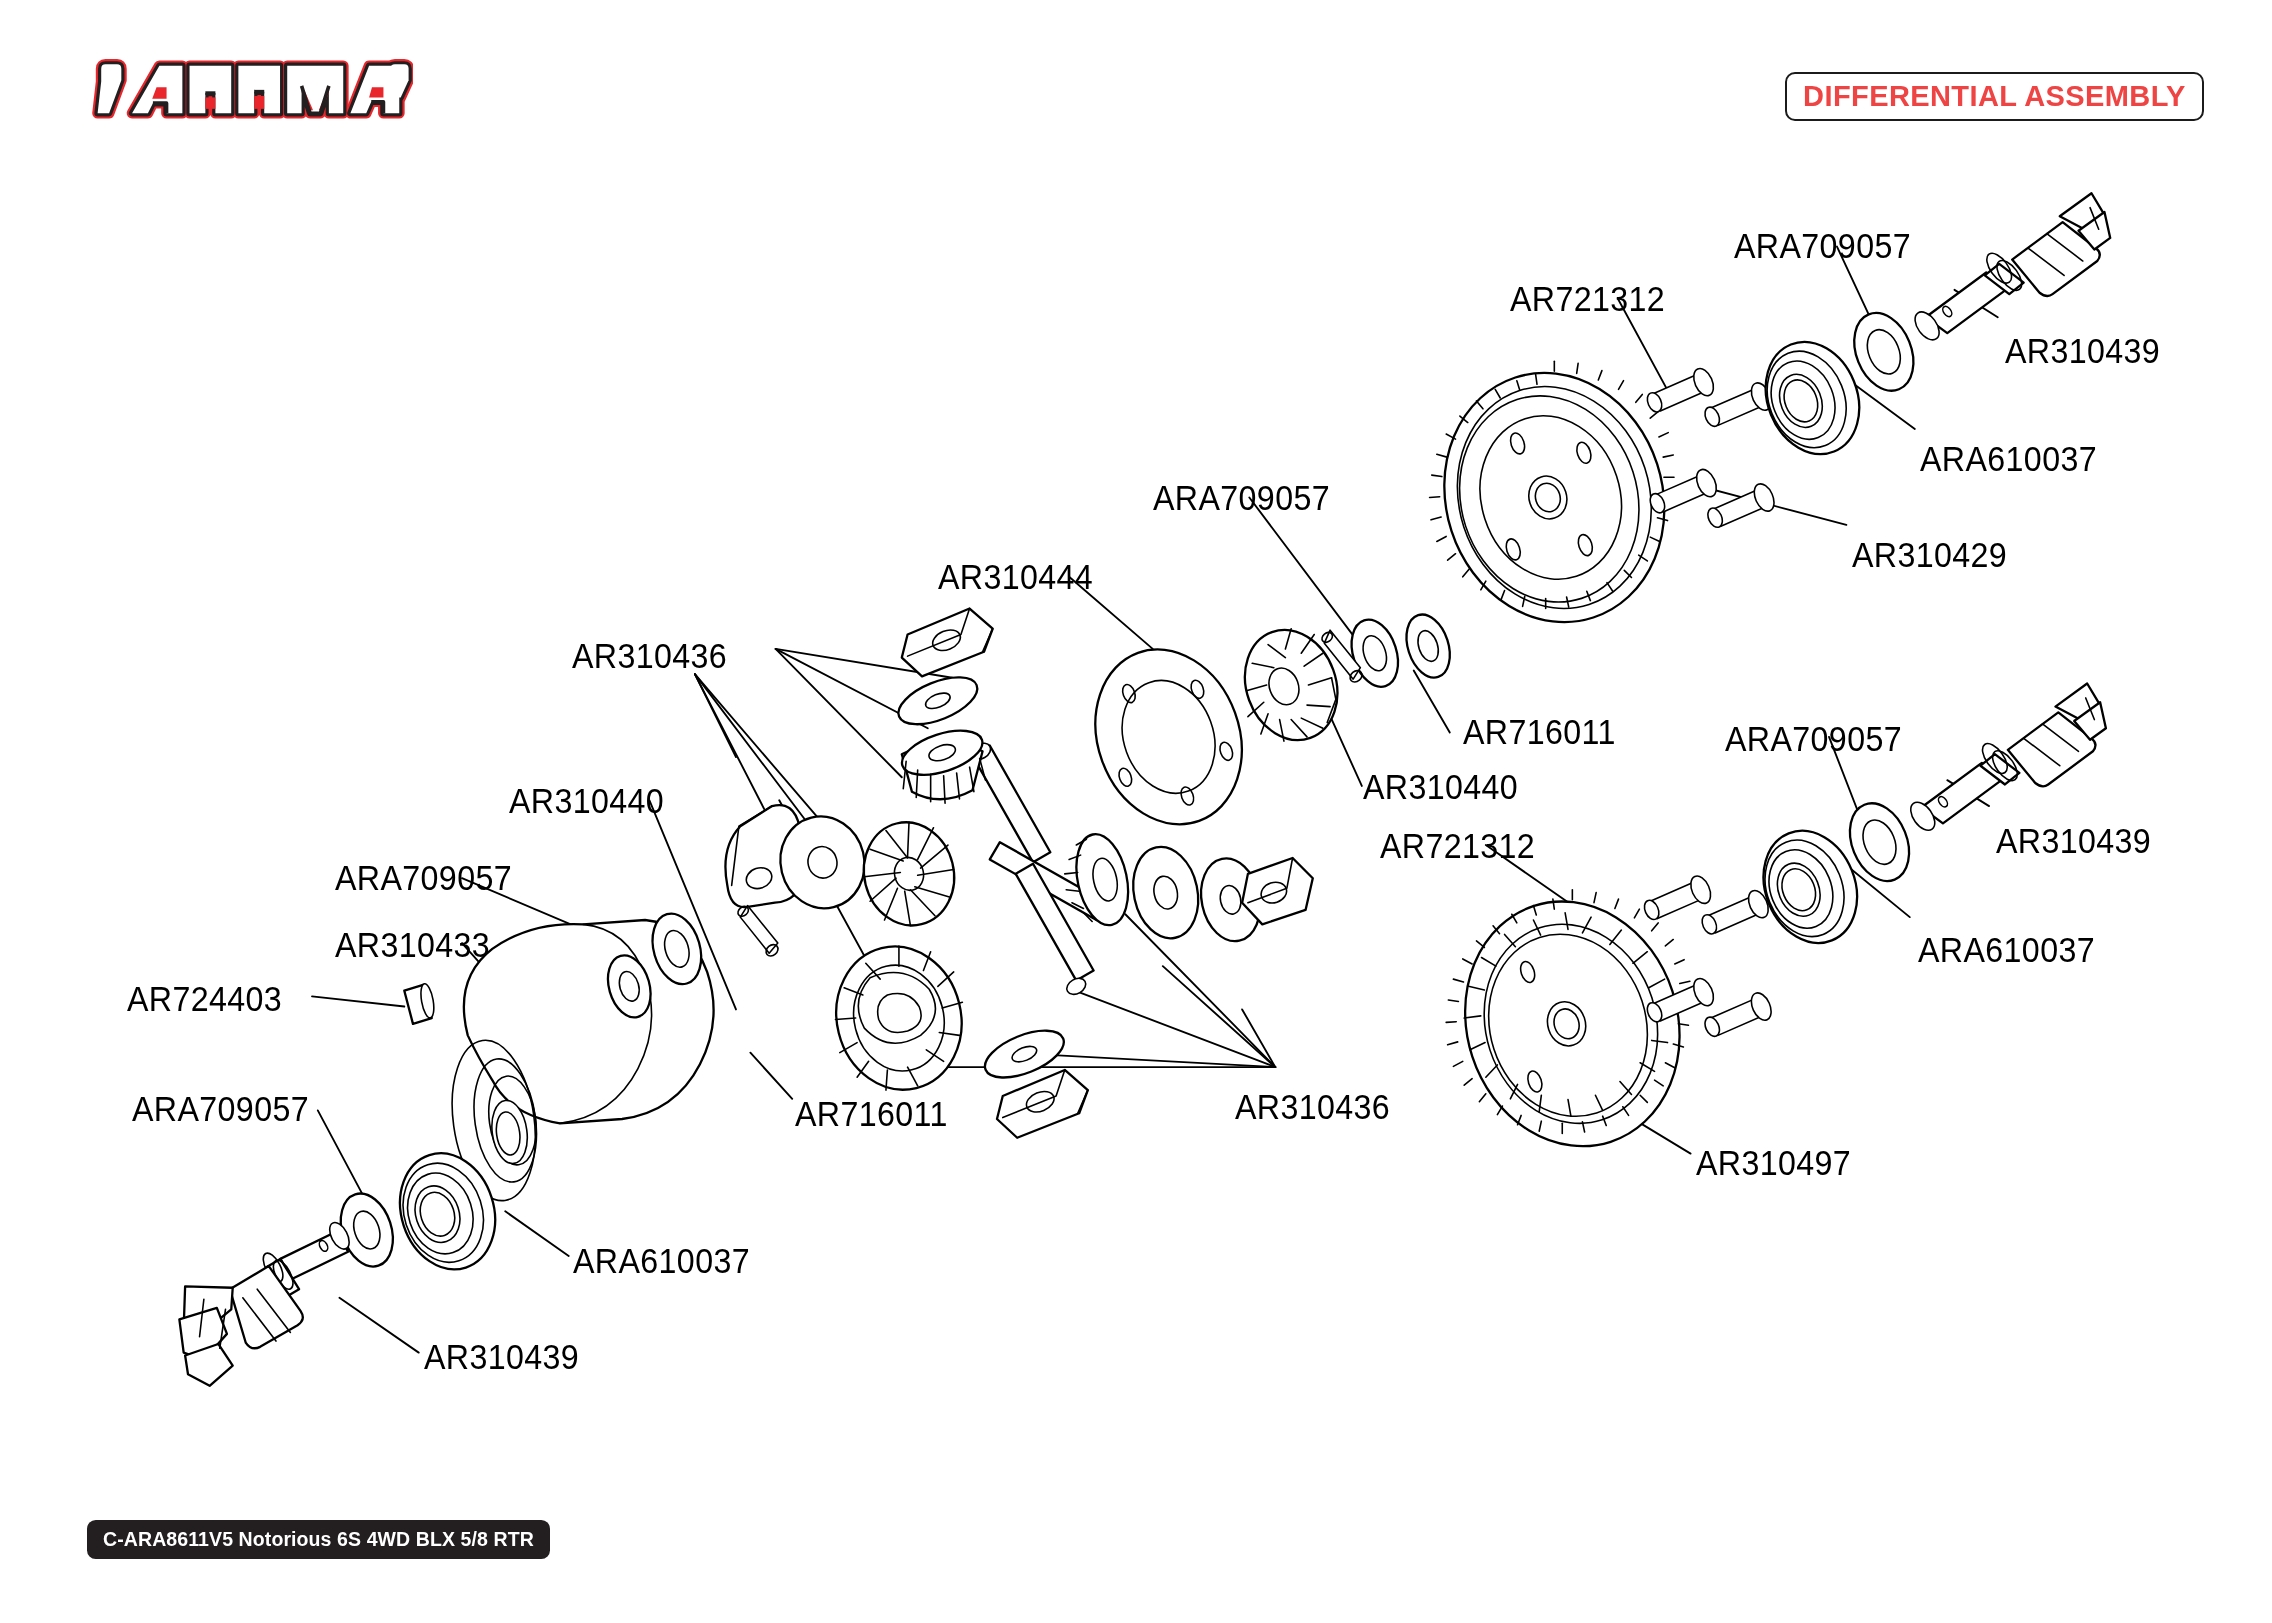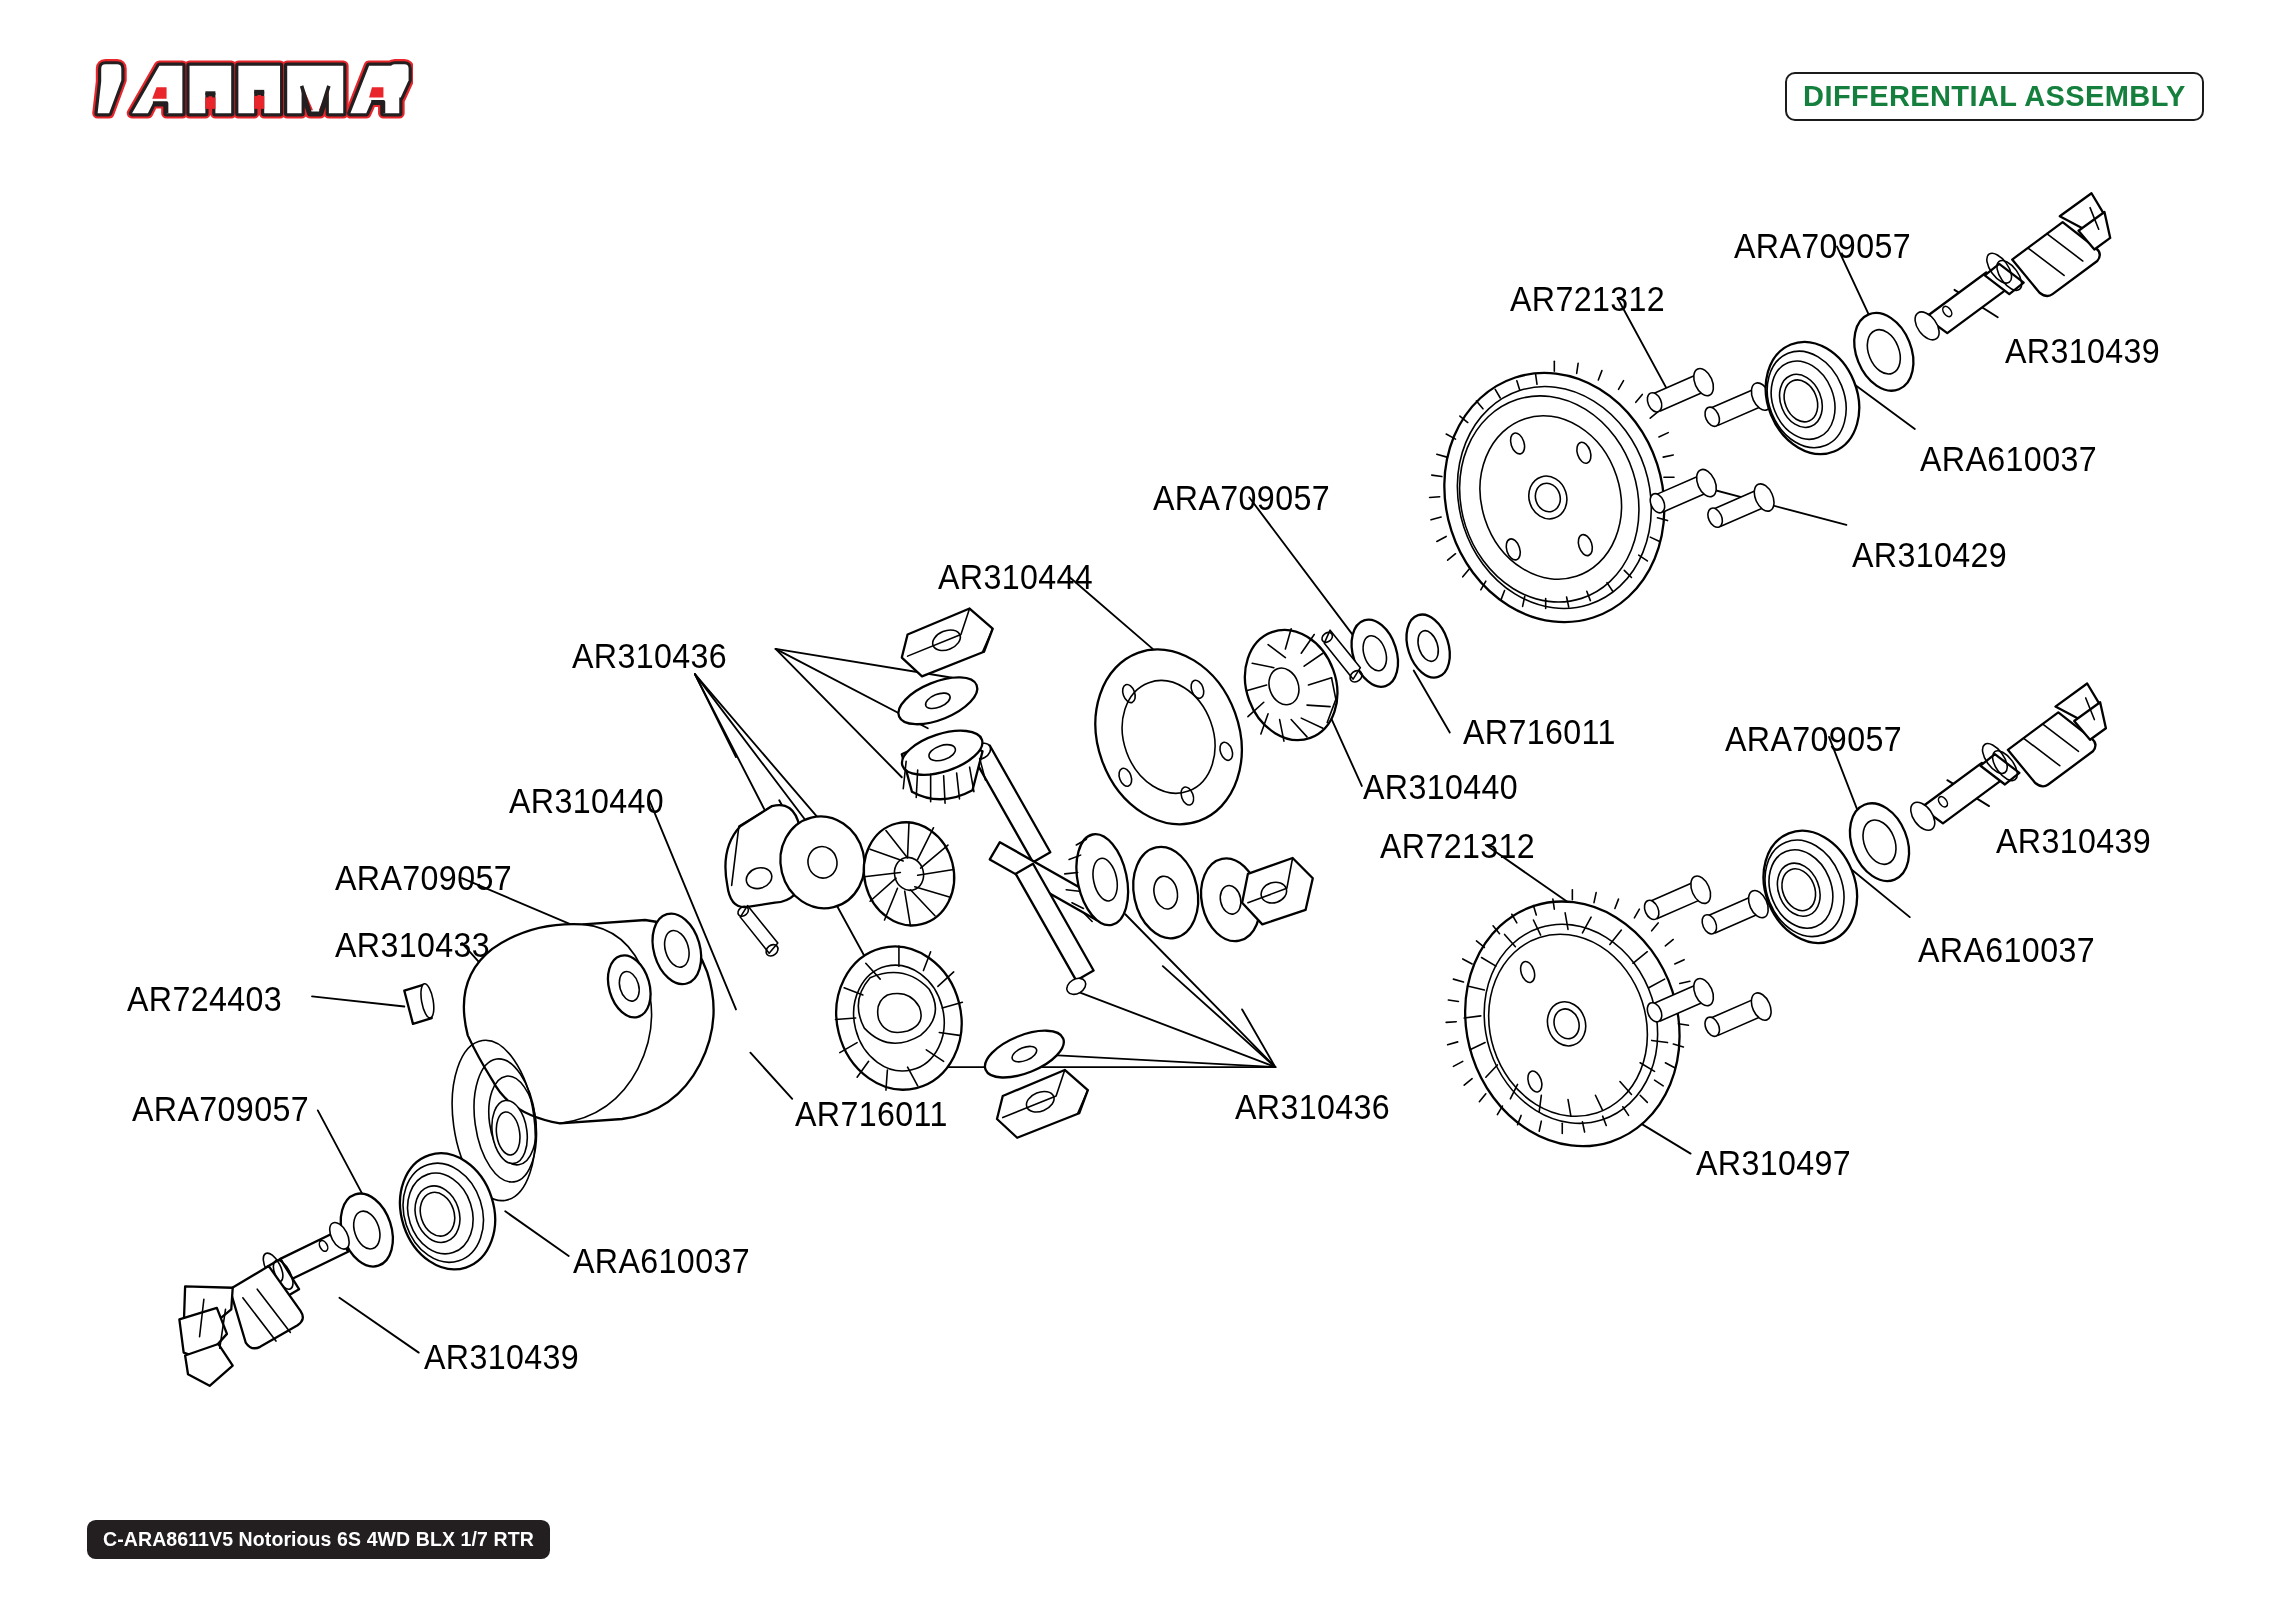--- a/index.html
+++ b/index.html
@@ -51,21 +51,21 @@
     border: 2.2px solid #1b1b1b;
     border-radius: 10px;
     background: #ffffff;
     display: flex;
     align-items: center;
     justify-content: center;
   }
   #title-text {
     font-size: 29px;
     font-weight: 700;
-    color: #15803d;
+    color: #ef4444;
     letter-spacing: 0.4px;
     font-family: "Liberation Sans", sans-serif;
   }
 
   
   #footer-badge {
     position: absolute;
     left: 87px;
     top: 1520px;
     height: 39px;
@@ -705,17 +705,17 @@
   <div class="lbl" style="left:1918px; top:932px;">ARA610037</div>
   <div class="lbl" style="left:132px;  top:1091px;">ARA709057</div>
   <div class="lbl" style="left:795px; top:1096px;">AR716011</div>
   <div class="lbl" style="left:1235px; top:1089px;">AR310436</div>
   <div class="lbl" style="left:1696px; top:1145px;">AR310497</div>
   <div class="lbl" style="left:573px;  top:1243px;">ARA610037</div>
   <div class="lbl" style="left:424px;  top:1339px;">AR310439</div>
 
 
   <div id="footer-badge">
-    <span id="footer-text">C-ARA8611V5 Notorious 6S 4WD BLX 1/7 RTR</span>
+    <span id="footer-text">C-ARA8611V5 Notorious 6S 4WD BLX 5/8 RTR</span>
   </div>
 
 </div>
 
 
 </body></html>

